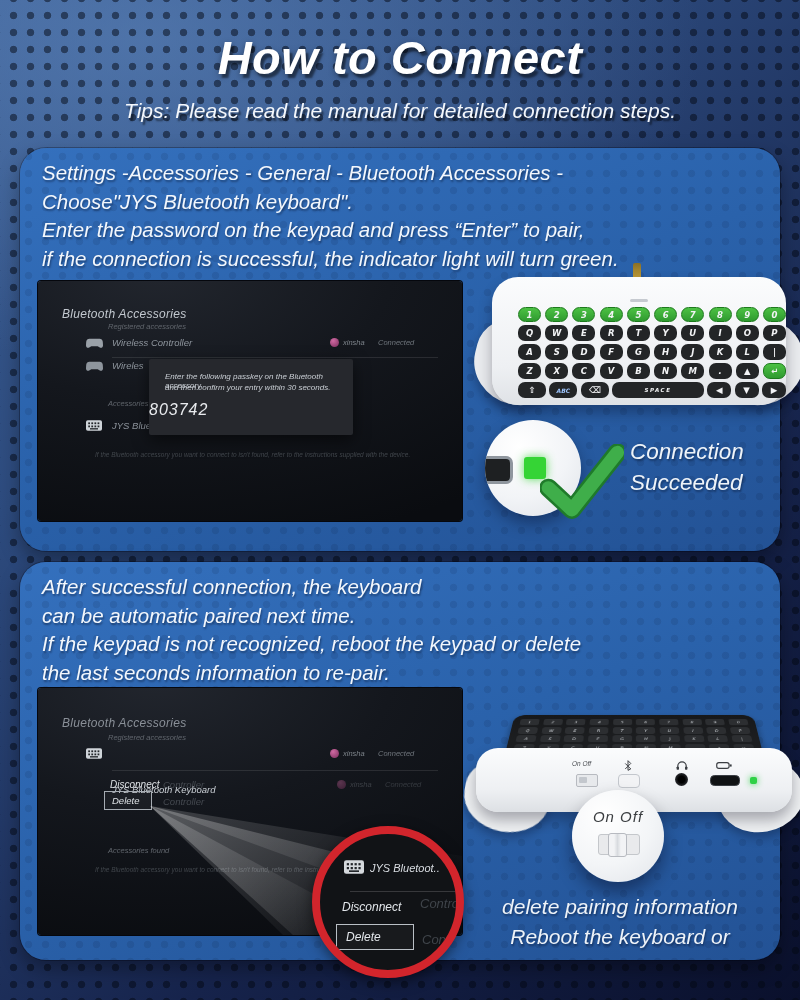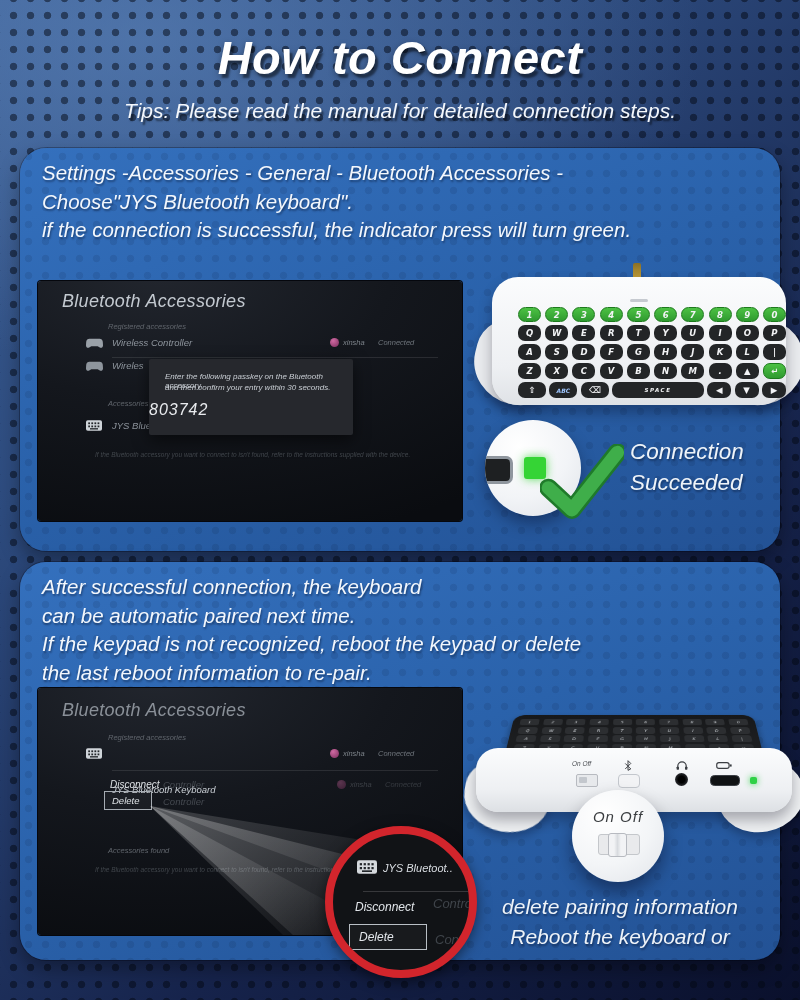--- a/index.html
+++ b/index.html
@@ -32,21 +32,21 @@
   #panel2{top:562px;height:398px;}
   .instr{position:absolute;left:22px;top:11px;z-index:2;color:#f3f7fc;
     font-size:20.5px;line-height:28.5px;text-shadow:1px 2px 2px rgba(0,10,30,.4);}
 
   
   .shot{position:absolute;background:
       radial-gradient(520px 280px at 28% -4%, #22262e 0%, #14171d 45%, #0a0c10 100%);
     border-radius:3px;box-shadow:0 0 0 1px #05070d;z-index:2;color:#9aa1a8;}
   #shot1{left:18px;top:133px;width:424px;height:240px;}
   #shot2{left:18px;top:126px;width:424px;height:247px;overflow:visible;}
-  .s-title{position:absolute;font-size:18px;color:#c3c9d0;letter-spacing:.3px;}
+  .s-title{position:absolute;font-size:12px;color:#c3c9d0;letter-spacing:.3px;margin-top:16px;}
   .s-sub{position:absolute;font-size:7.5px;color:#61666d;}
   .s-label{position:absolute;font-size:9.5px;color:#8e959d;}
   .s-label.bright{color:#ccd1d7;margin-top:36px;}
   .avatar{position:absolute;width:9px;height:9px;border-radius:50%;
     background:radial-gradient(circle at 35% 30%,#d06aa2,#7c2e5e);}
   .s-user{position:absolute;font-size:7.5px;color:#7d838a;}
   .s-status{position:absolute;font-size:7.5px;color:#6f757c;}
   .s-line{position:absolute;height:1px;background:rgba(255,255,255,.10);}
   .dim{opacity:.38;margin-left:7px;}
   .icon-pad{position:absolute;width:17px;height:11px;}
@@ -61,21 +61,21 @@
     font-size:16px;letter-spacing:1px;color:#e9ebee;}
 
   
   .menu-btn{position:absolute;font-size:10px;color:#dde1e5;}
   .delete-box{position:absolute;left:66px;top:103px;width:48px;height:19px;
     border:1px solid #a6acb3;background:rgba(255,255,255,.03);
     font-size:9.5px;color:#dde1e5;display:flex;align-items:center;padding-left:7px;box-sizing:border-box;}
 
   
   .beam{position:absolute;left:0;top:0;z-index:3;}
-  .mag-circle{position:absolute;left:287px;top:138px;width:136px;height:136px;z-index:4;
+  .mag-circle{position:absolute;left:274px;top:138px;width:136px;height:136px;z-index:4;
     border-radius:50%;border:8px solid #d2252c;background:#111316;overflow:hidden;
     box-shadow:0 4px 14px rgba(0,0,0,.5);}
   .mag-device{position:absolute;left:50px;top:28px;font-size:11px;color:#d8dce1;white-space:nowrap;}
   .mag-line{position:absolute;left:30px;top:57px;width:110px;height:1px;background:rgba(255,255,255,.16);}
   .mag-btn{position:absolute;font-size:12px;color:#e2e6ea;}
   .mag-dim{position:absolute;font-size:13px;color:#3f444a;}
   .mag-delete{position:absolute;left:16px;top:90px;width:78px;height:26px;
     border:1.5px solid #b9bfc5;display:flex;align-items:center;padding-left:9px;box-sizing:border-box;
     font-size:12px;color:#e2e6ea;background:rgba(255,255,255,.03);}
 
@@ -156,21 +156,22 @@
 
 <div id="canvas">
 
   <div class="title">How to Connect</div>
   <div class="tips">Tips: Please read the manual for detailed connection steps.</div>
 
   <div id="panel1" class="panel">
     <div class="instr">
       <div>Settings -Accessories - General - Bluetooth Accessories -</div>
       <div>Choose"JYS  Bluetooth keyboard".</div>
-      <div>if the connection is successful, the indicator press will turn green.</div>
+      <div>Enter the password on the keypad and press “Enter” to pair,</div>
+      <div>if the connection is successful, the indicator light will turn green.</div>
     </div>
 
     <div id="shot1" class="shot">
       <div class="s-title" style="left:24px;top:10px;">Bluetooth Accessories</div>
       <div class="s-sub" style="left:70px;top:41px;">Registered accessories</div>
 
       <svg class="icon-pad" style="left:48px;top:57px;" viewBox="0 0 16 10">
           <path d="M3.2.5h9.6c1.6 0 2.8 1.2 3 2.8l.2 3.2c.1 1.6-1.2 3-2.6 2.4L11 7.6H5L2.6 8.9C1.2 9.5-.1 8.1 0 6.5l.2-3.2C.4 1.7 1.6.5 3.2.5Z" fill="#9aa1a8"></path>
         </svg>
       <div class="s-label" style="left:74px;top:56px;">Wireless Controller</div>
@@ -290,21 +291,21 @@
       <div>Connection</div>
       <div>Succeeded</div>
     </div>
   </div>
 
   <div id="panel2" class="panel">
     <div class="instr">
       <div>After successful connection, the keyboard</div>
       <div>can be automatic paired next time.</div>
       <div>If the keypad is not recognized, reboot the keypad or delete</div>
-      <div>the last reboot information to re-pair.</div>
+      <div>the last seconds information to re-pair.</div>
     </div>
 
     <div id="shot2" class="shot">
       <div class="s-title" style="left:24px;top:12px;color:#8a9098;">Bluetooth Accessories</div>
       <div class="s-sub" style="left:70px;top:45px;">Registered accessories</div>
 
       <svg class="icon-kbd" style="left:48px;top:60px;" viewBox="0 0 18 12">
           <rect width="18" height="12" rx="2" fill="#cfd4d9"></rect>
           <g fill="#23262a">
             <rect x="2.5" y="2.5" width="2" height="2"></rect>

